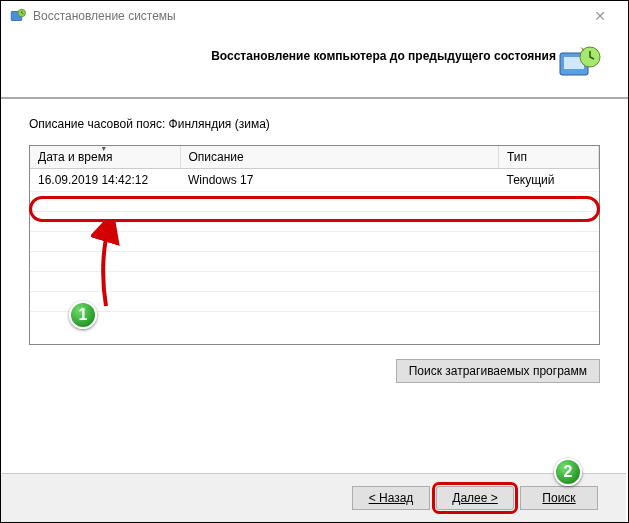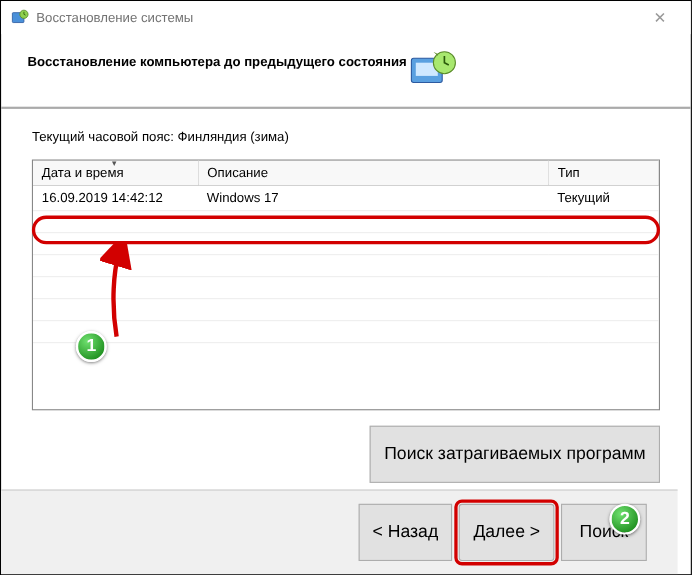--- a/index.html
+++ b/index.html
@@ -29,39 +29,39 @@
       width: 40px; height: 28px;
       display: flex; align-items: center; justify-content: center;
       color: #999;
       font-size: 14px;
       cursor: pointer;
     }
     .header-area {
       padding: 12px 24px 4px 24px;
       display: flex;
       align-items: flex-start;
-      justify-content: flex-start;
+      justify-content: flex-end;
     }
     .header-area .heading {
       font-weight: bold;
       font-size: 12px;
       color: #000;
       padding-top: 6px;
     }
     .header-icon { width: 48px; height: 42px; }
     .content {
       border: 2px solid #aaa;
       border-left: none; border-right: none; border-bottom: none;
       margin-top: 8px;
       padding: 18px 28px 12px 28px;
     }
     .tz-label { color: #000; margin-bottom: 14px; }
     .table-wrap {
       border: 1px solid #888;
-      height: 228px;
+      height: 200px;
       background: #fff;
       position: relative;
     }
     table {
       width: 100%;
       border-collapse: collapse;
       table-layout: fixed;
     }
     thead th {
       text-align: left;
@@ -120,34 +120,35 @@
     .badge2 { left: 553px; top: 457px; }
     .below-table {
       display: flex;
       justify-content: flex-end;
       margin-top: 14px;
       padding-right: 0;
     }
     .btn {
       background: #e1e1e1;
       border: 1px solid #adadad;
-      padding: 16px 12px;
-      font-size: 16px;
+      padding: 4px 12px;
+      font-size: 12px;
       cursor: pointer;
       min-width: 70px;
     }
     .footer {
       position: absolute;
-      bottom: 0; left: 0; right: 12px;
+      bottom: 0; left: 0; right: 2px;
       border-top: 1px solid #ccc;
       background: #f0f0f0;
       padding: 12px 28px;
       display: flex;
       justify-content: flex-end;
       gap: 6px;
+      text-decoration: underline;
     }
     .footer .btn { min-width: 78px; }
     .highlight-next {
       outline: 3px solid #d20000;
       outline-offset: 1px;
       border-radius: 3px;
     }
     .col-dt { width: 150px; }
     .col-desc { width: auto; }
     .col-type { width: 100px; }
@@ -174,21 +175,21 @@
       <rect x="4" y="10" width="28" height="22" rx="2" fill="#5aa0e0" stroke="#2c5aa0"></rect>
       <rect x="8" y="14" width="20" height="12" fill="#cfe8ff"></rect>
       <circle cx="34" cy="14" r="10" fill="#a8e86f" stroke="#5a8a2a" stroke-width="1"></circle>
       <path d="M34 8v6l4 2" stroke="#2a5a0a" stroke-width="1.5" fill="none"></path>
       <path d="M28 8 L24 4 L28 6 Z" fill="#5a8a2a"></path>
     </svg>
   </span>
 </div>
 
 <div class="content">
-  <div class="tz-label">Текущий часовой пояс: Финляндия (зима)</div>
+  <div class="tz-label">Описание часовой пояс: Финляндия (зима)</div>
 
   <div class="table-wrap">
     <table>
       <colgroup>
         <col class="col-dt">
           <col class="col-desc">
           <col class="col-type">
       </colgroup>
       <thead>
         <tr>

